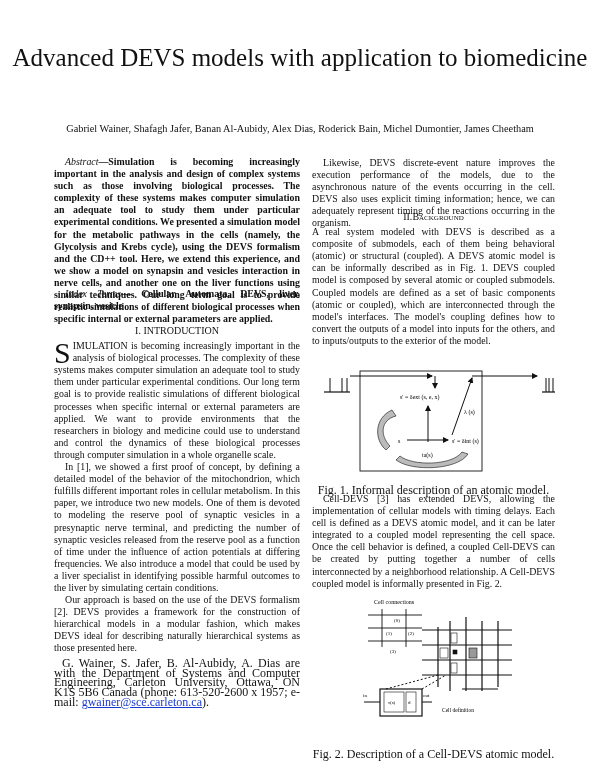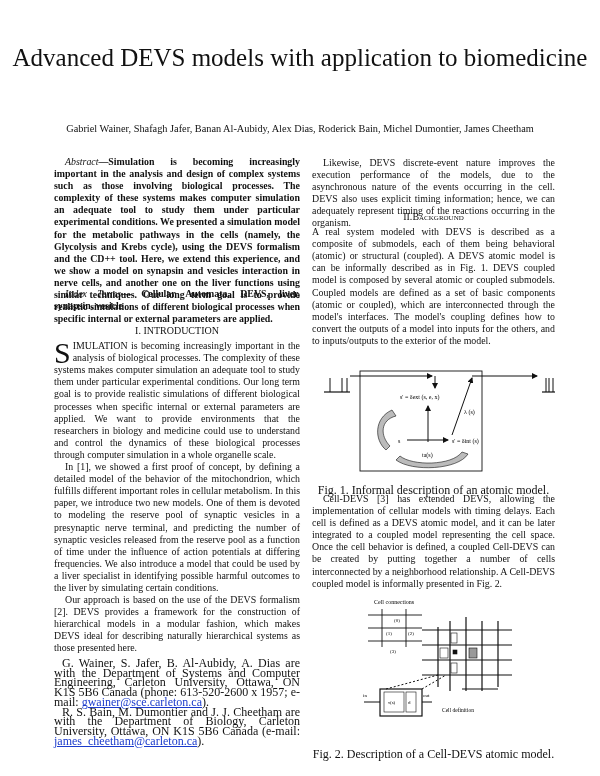--- a/index.html
+++ b/index.html
@@ -47,21 +47,20 @@
 
 <div class="col col-left intro">
   <p class="sec-head" style="margin-bottom:3px;">I. INTRODUCTION</p>
   <p class="first"><span class="dropcap">S</span><span class="smallcaps">IMULATION</span><span> is becoming increasingly important in the analysis of biological processes. The complexity of these systems makes computer simulation an adequate tool to study them under particular experimental conditions. Our long term goal is to provide realistic simulations of different biological processes when specific internal or external parameters are applied. We want to provide environments that the researchers in biology and medicine could use to understand and control the dynamics of these biological processes through computer simulation in a whole organelle scale.</span></p>
   <p>In [1], we showed a first proof of concept, by defining a detailed model of the behavior of the mitochondrion, which fulfills different important roles in cellular metabolism. In this paper, we introduce two new models. One of them is devoted to modeling the reserve pool of synaptic vesicles in a presynaptic nerve terminal, and predicting the number of synaptic vesicles released from the reserve pool as a function of time under the influence of action potentials at differing frequencies. We also introduce a model that could be used by a liver specialist in identifying possible harmful outcomes to the liver by simulating certain conditions.</p>
   <p>Our approach is based on the use of the DEVS formalism [2]. DEVS provides a framework for the construction of hierarchical models in a modular fashion, which makes DEVS ideal for describing naturally hierarchical systems as those presented here.</p>
 </div>
 
 <div class="footnote">
   <p><span>G. Wainer, S. Jafer, B. Al-Aubidy, A. Dias are with the Department of Systems and Computer Engineering, Carleton University, Ottawa, ON K1S 5B6 Canada (phone: 613-520-2600 x 1957; e-mail:</span> <a>gwainer@sce.carleton.ca</a><span>).</span></p>
-  <p><span>R. S. Bain, M. Dumontier and J. J. Cheetham are with the Department of Biology, Carleton University, Ottawa, ON K1S 5B6 Canada (e-mail:</span> <a>james_cheetham@carleton.ca</a><span>).</span></p>
 </div>
 
 <div class="col col-right right1">
   <p>Likewise, DEVS discrete-event nature improves the execution performance of the models, due to the asynchronous nature of the events occurring in the cell. DEVS also uses explicit timing information; hence, we can adequately represent timing of the reactions occurring in the organism.</p>
 </div>
 
 <div class="col col-right right2">
   <p class="sec-head" style="margin-bottom:3px;"><span>II.</span><span class="smallcaps">Background</span></p>
   <p class="body">A real system modeled with DEVS is described as a composite of submodels, each of them being behavioral (atomic) or structural (coupled). A DEVS atomic model is can be informally described as in Fig. 1. DEVS coupled model is composed by several atomic or coupled submodels. Coupled models are defined as a set of basic components (atomic or coupled), which are interconnected through the model's interfaces. The model's coupling defines how to convert the outputs of a model into inputs for the others, and to inputs/outputs to the exterior of the model.</p>
 </div>

